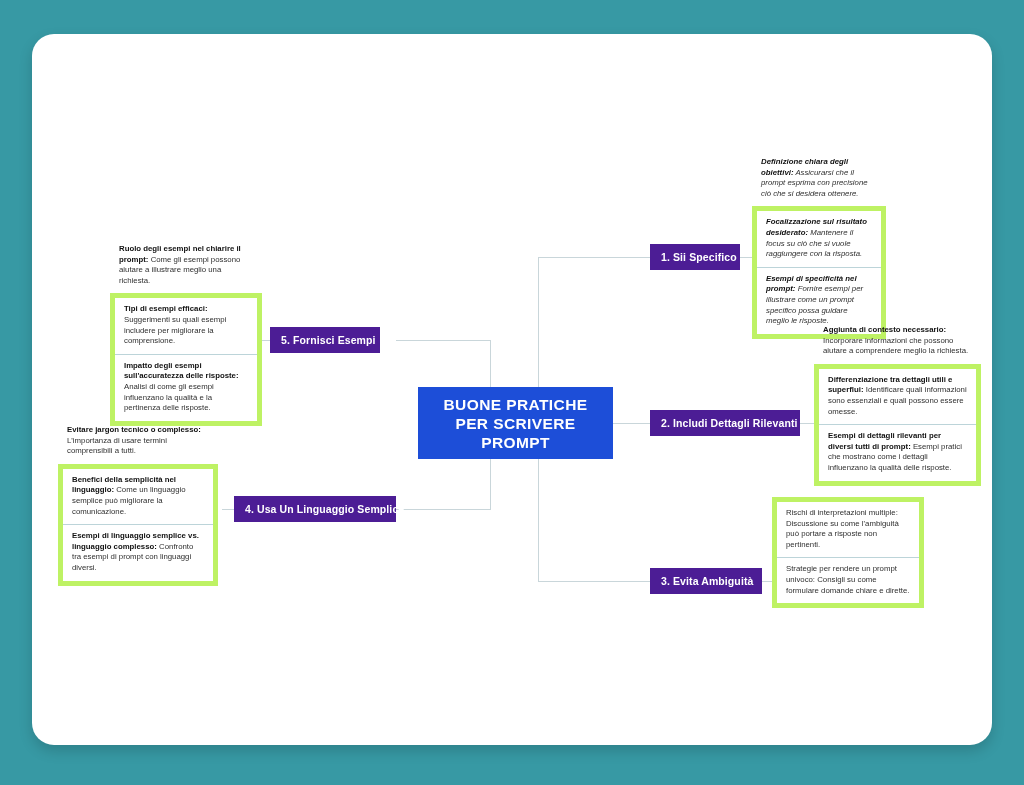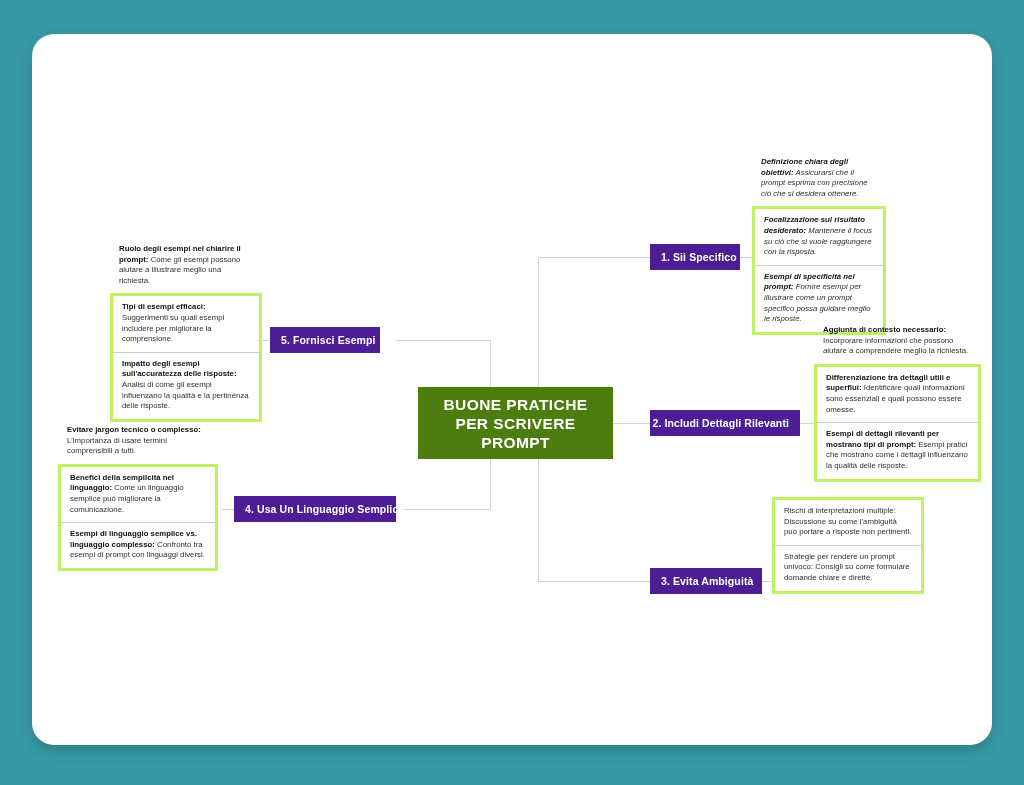--- a/index.html
+++ b/index.html
@@ -20,21 +20,21 @@
 
   
   .conn{position:absolute;background:#c9d6da;}
   .conn.h{height:1px;}
   .conn.v{width:1px;}
 
   
   .center-node{
     position:absolute;left:418px;top:387px;
     width:195px;height:72px;
-    background:#4d7c0f;
+    background:#1d4ed8;
     display:flex;align-items:center;justify-content:center;
     text-align:center;
   }
   .center-node span{
     color:#fff;font-size:15.5px;font-weight:bold;
     letter-spacing:.4px;line-height:19px;
     white-space:pre-line;
   }
 
   
@@ -51,21 +51,21 @@
 
   
   .group{position:absolute;}
   .item{
     font-size:7.8px;line-height:10.6px;color:#2f2f2f;
     padding:6px 9px 7px 9px;
     box-sizing:border-box;
   }
   .item b{font-weight:bold;color:#111;}
   .boxed{
-    border:3px solid #bef264;
+    border:5px solid #bef264;
     box-sizing:border-box;
   }
   .divider{
     height:1px;background:#bcd4d9;
     margin:0 0 0 0;
   }
 </style>
 </head>
 <body>
 
@@ -106,34 +106,34 @@
       <div class="item">
         <b>Focalizzazione sul risultato desiderato</b><b>:</b><span> Mantenere il focus su ciò che si vuole raggiungere con la risposta.</span>
       </div>
       <div class="divider"></div>
       <div class="item">
         <b>Esempi di specificità nel prompt</b><b>:</b><span> Fornire esempi per illustrare come un prompt specifico possa guidare meglio le risposte.</span>
       </div>
     </div>
   </div>
 
-  <div class="branch" style="left:650px;top:410px;width:150px;justify-content:flex-end;">
+  <div class="branch" style="left:650px;top:410px;width:150px;">
     <span>2. Includi Dettagli Rilevanti</span>
   </div>
   <div class="group" style="left:814px;top:325px;width:167px;">
     <div class="item" style="padding-top:0;">
       <b>Aggiunta di contesto necessario</b><b>:</b><span> Incorporare informazioni che possono aiutare a comprendere meglio la richiesta.</span>
     </div>
     <div class="boxed">
       <div class="item">
         <b>Differenziazione tra dettagli utili e superflui</b><b>:</b><span> Identificare quali informazioni sono essenziali e quali possono essere omesse.</span>
       </div>
       <div class="divider"></div>
       <div class="item">
-        <b>Esempi di dettagli rilevanti per mostrano tipi di prompt</b><b>:</b><span> Esempi pratici che mostrano come i dettagli influenzano la qualità delle risposte.</span>
+        <b>Esempi di dettagli rilevanti per diversi tutti di prompt</b><b>:</b><span> Esempi pratici che mostrano come i dettagli influenzano la qualità delle risposte.</span>
       </div>
     </div>
   </div>
 
   <div class="branch" style="left:650px;top:568px;width:112px;">
     <span>3. Evita Ambiguità</span>
   </div>
   <div class="group" style="left:772px;top:497px;width:152px;">
     <div class="boxed">
       <div class="item">

